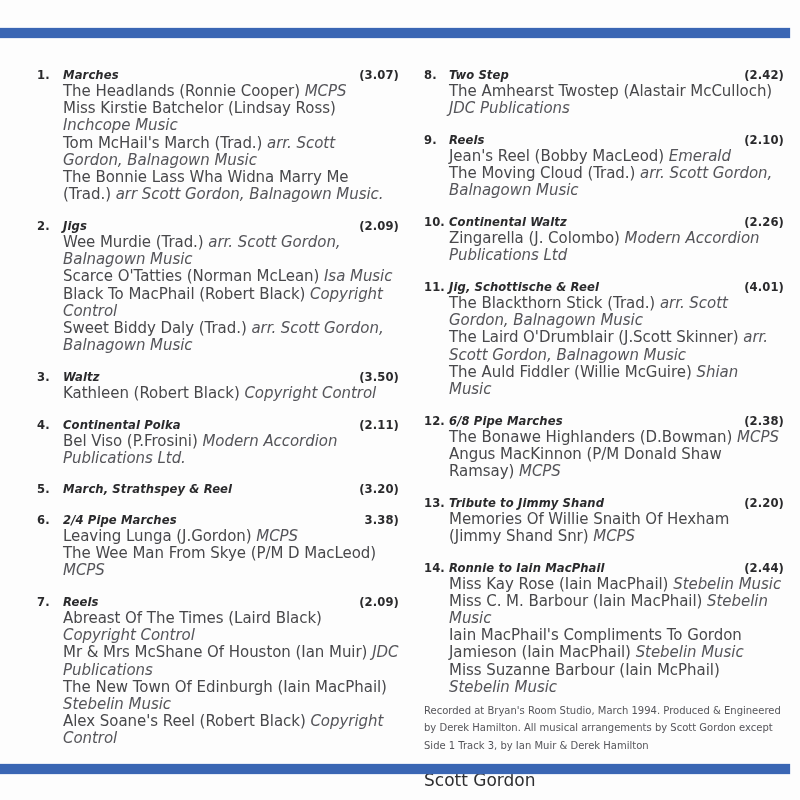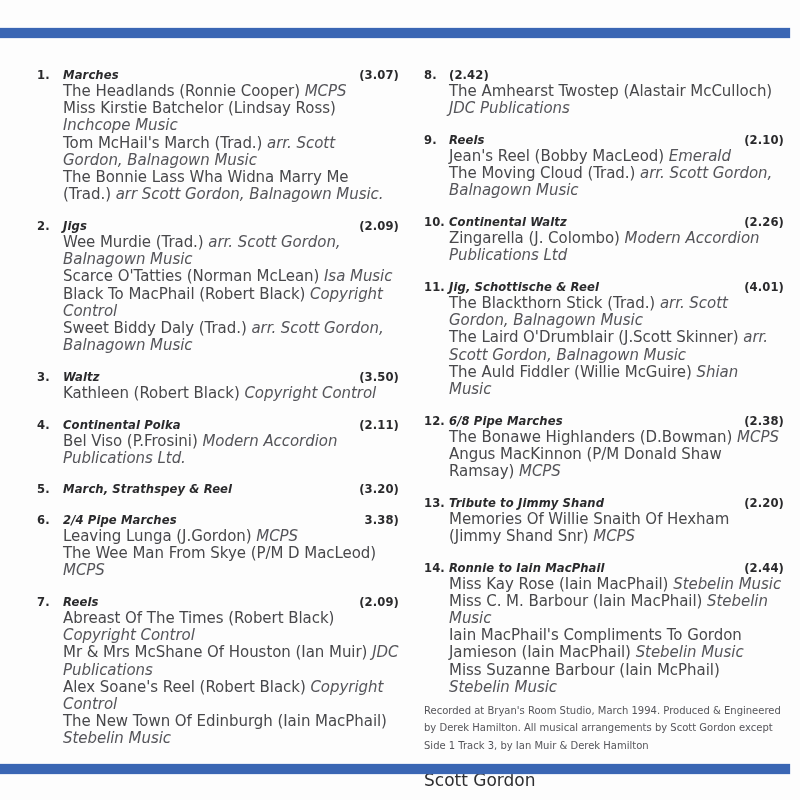--- a/index.html
+++ b/index.html
@@ -126,33 +126,34 @@
     </div>
   </div>
 
   <div class="track">
     <div class="track-head">
       <span class="track-num">7.</span>
       <span class="track-title">Reels</span>
       <span class="track-time">(2.09)</span>
     </div>
     <div class="tunes">
-      <div class="tune"><span>Abreast Of The Times (Robert Black) </span><i>Copyright Control</i></div>
+      <div class="tune"><span>Abreast Of The Times (Laird Black) </span><i>Copyright Control</i></div>
       <div class="tune"><span>Mr &amp; Mrs McShane Of Houston (Ian Muir) </span><i>JDC Publications</i></div>
+      <div class="tune"><span>The New Town Of Edinburgh (Iain MacPhail) </span><i>Stebelin Music</i></div>
       <div class="tune"><span>Alex Soane's Reel (Robert Black) </span><i>Copyright Control</i></div>
-      <div class="tune"><span>The New Town Of Edinburgh (Iain MacPhail) </span><i>Stebelin Music</i></div>
     </div>
   </div>
 </div>
 
 <div class="col right">
 
   <div class="track">
     <div class="track-head">
       <span class="track-num">8.</span>
+      <span class="track-title">Two Step</span>
       <span class="track-time">(2.42)</span>
     </div>
     <div class="tunes">
       <div class="tune"><span>The Amhearst Twostep (Alastair McCulloch) </span><i>JDC Publications</i></div>
     </div>
   </div>
 
   <div class="track">
     <div class="track-head">
       <span class="track-num">9.</span>

